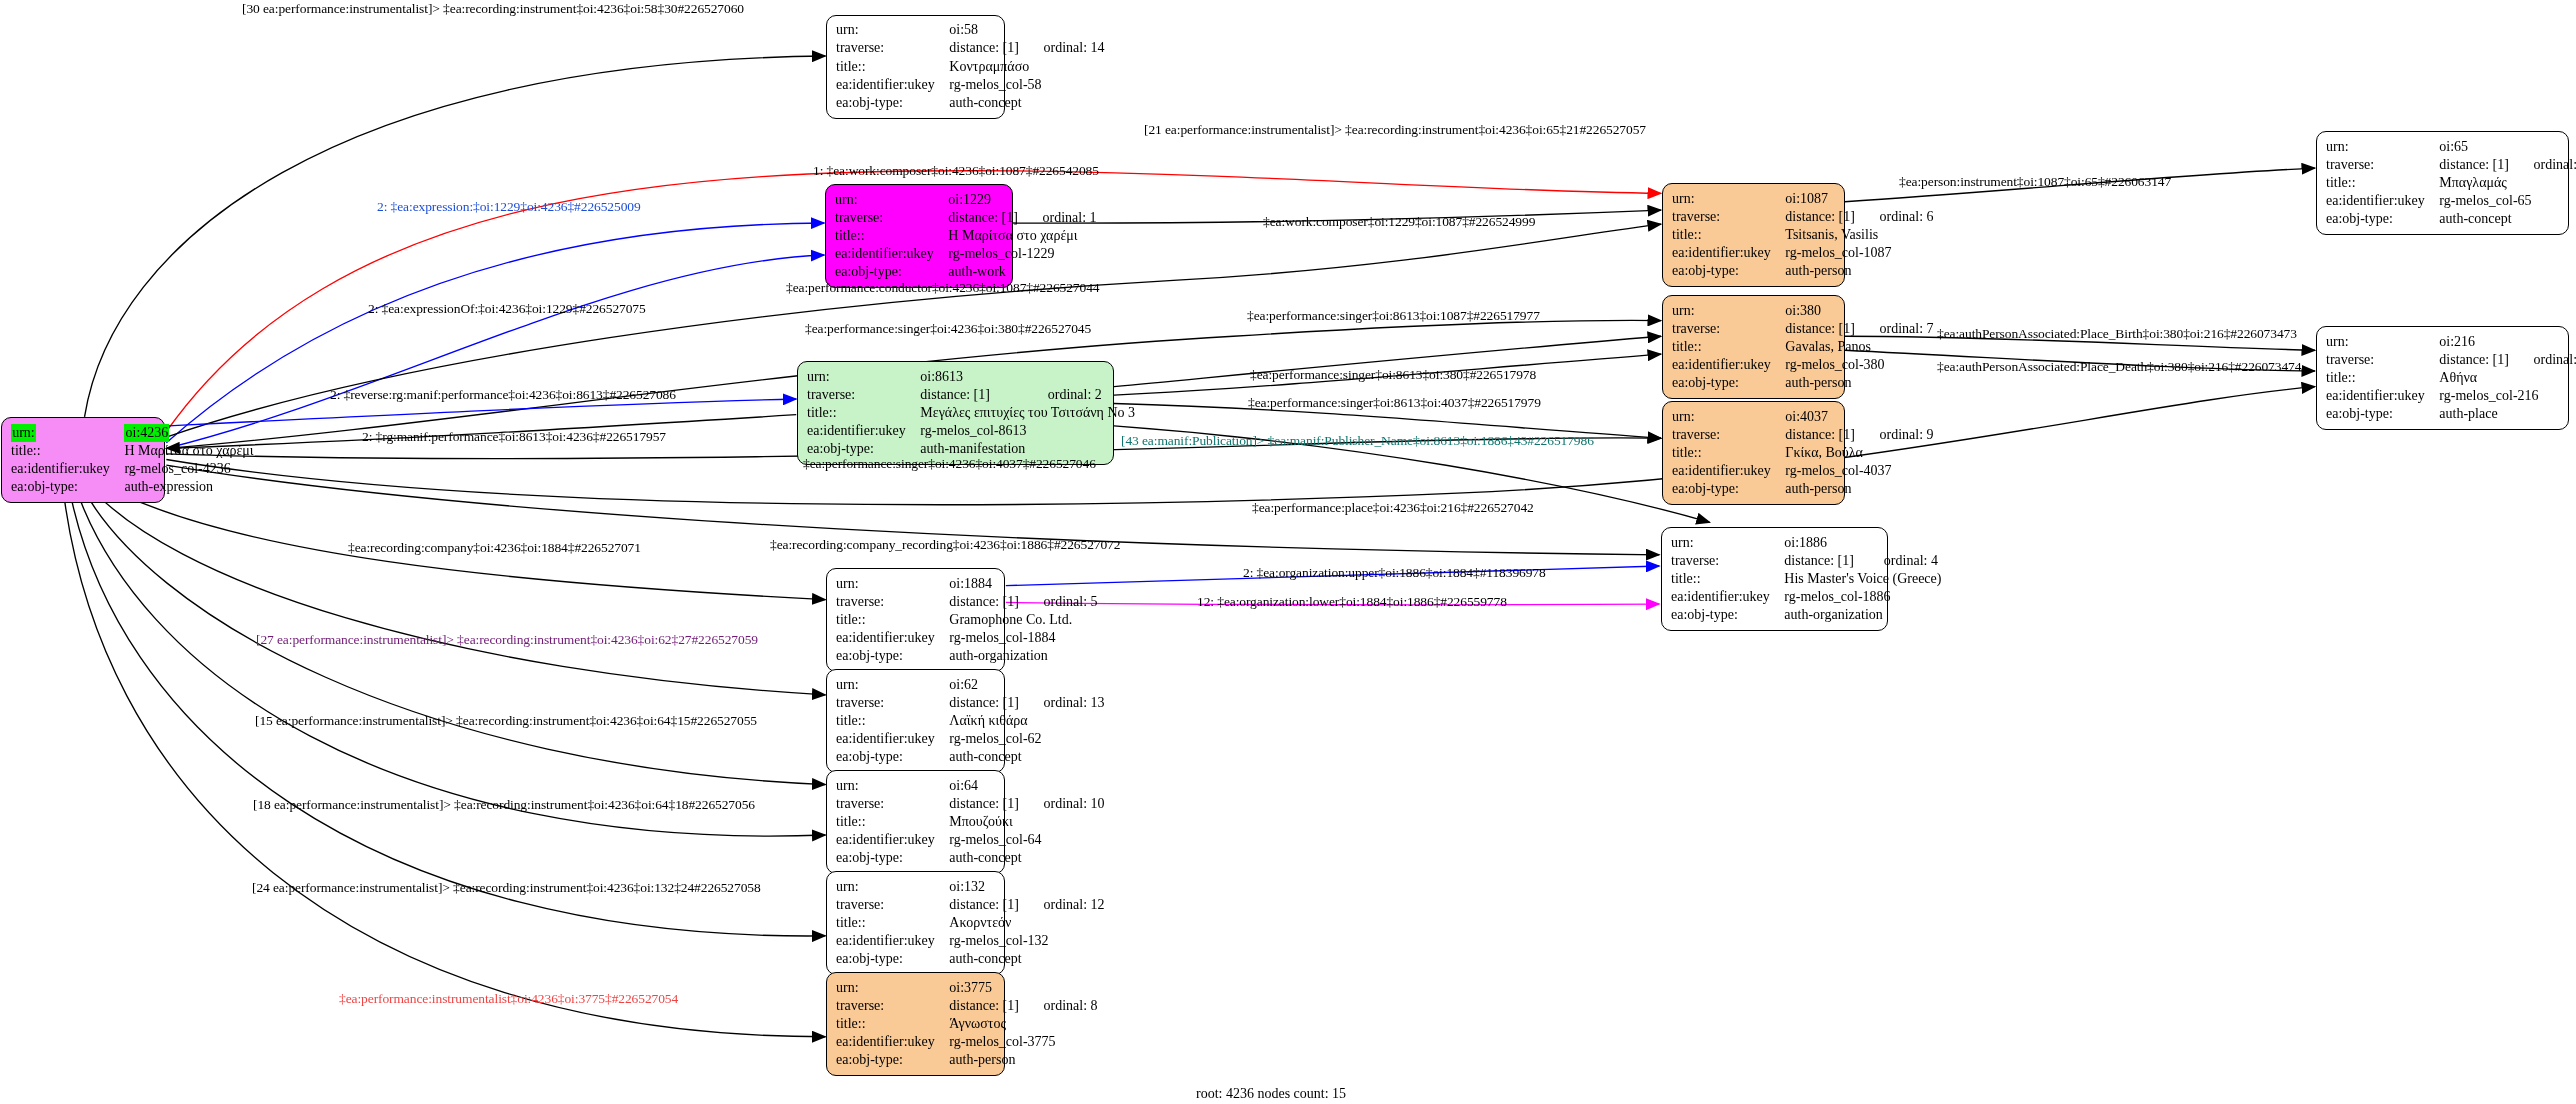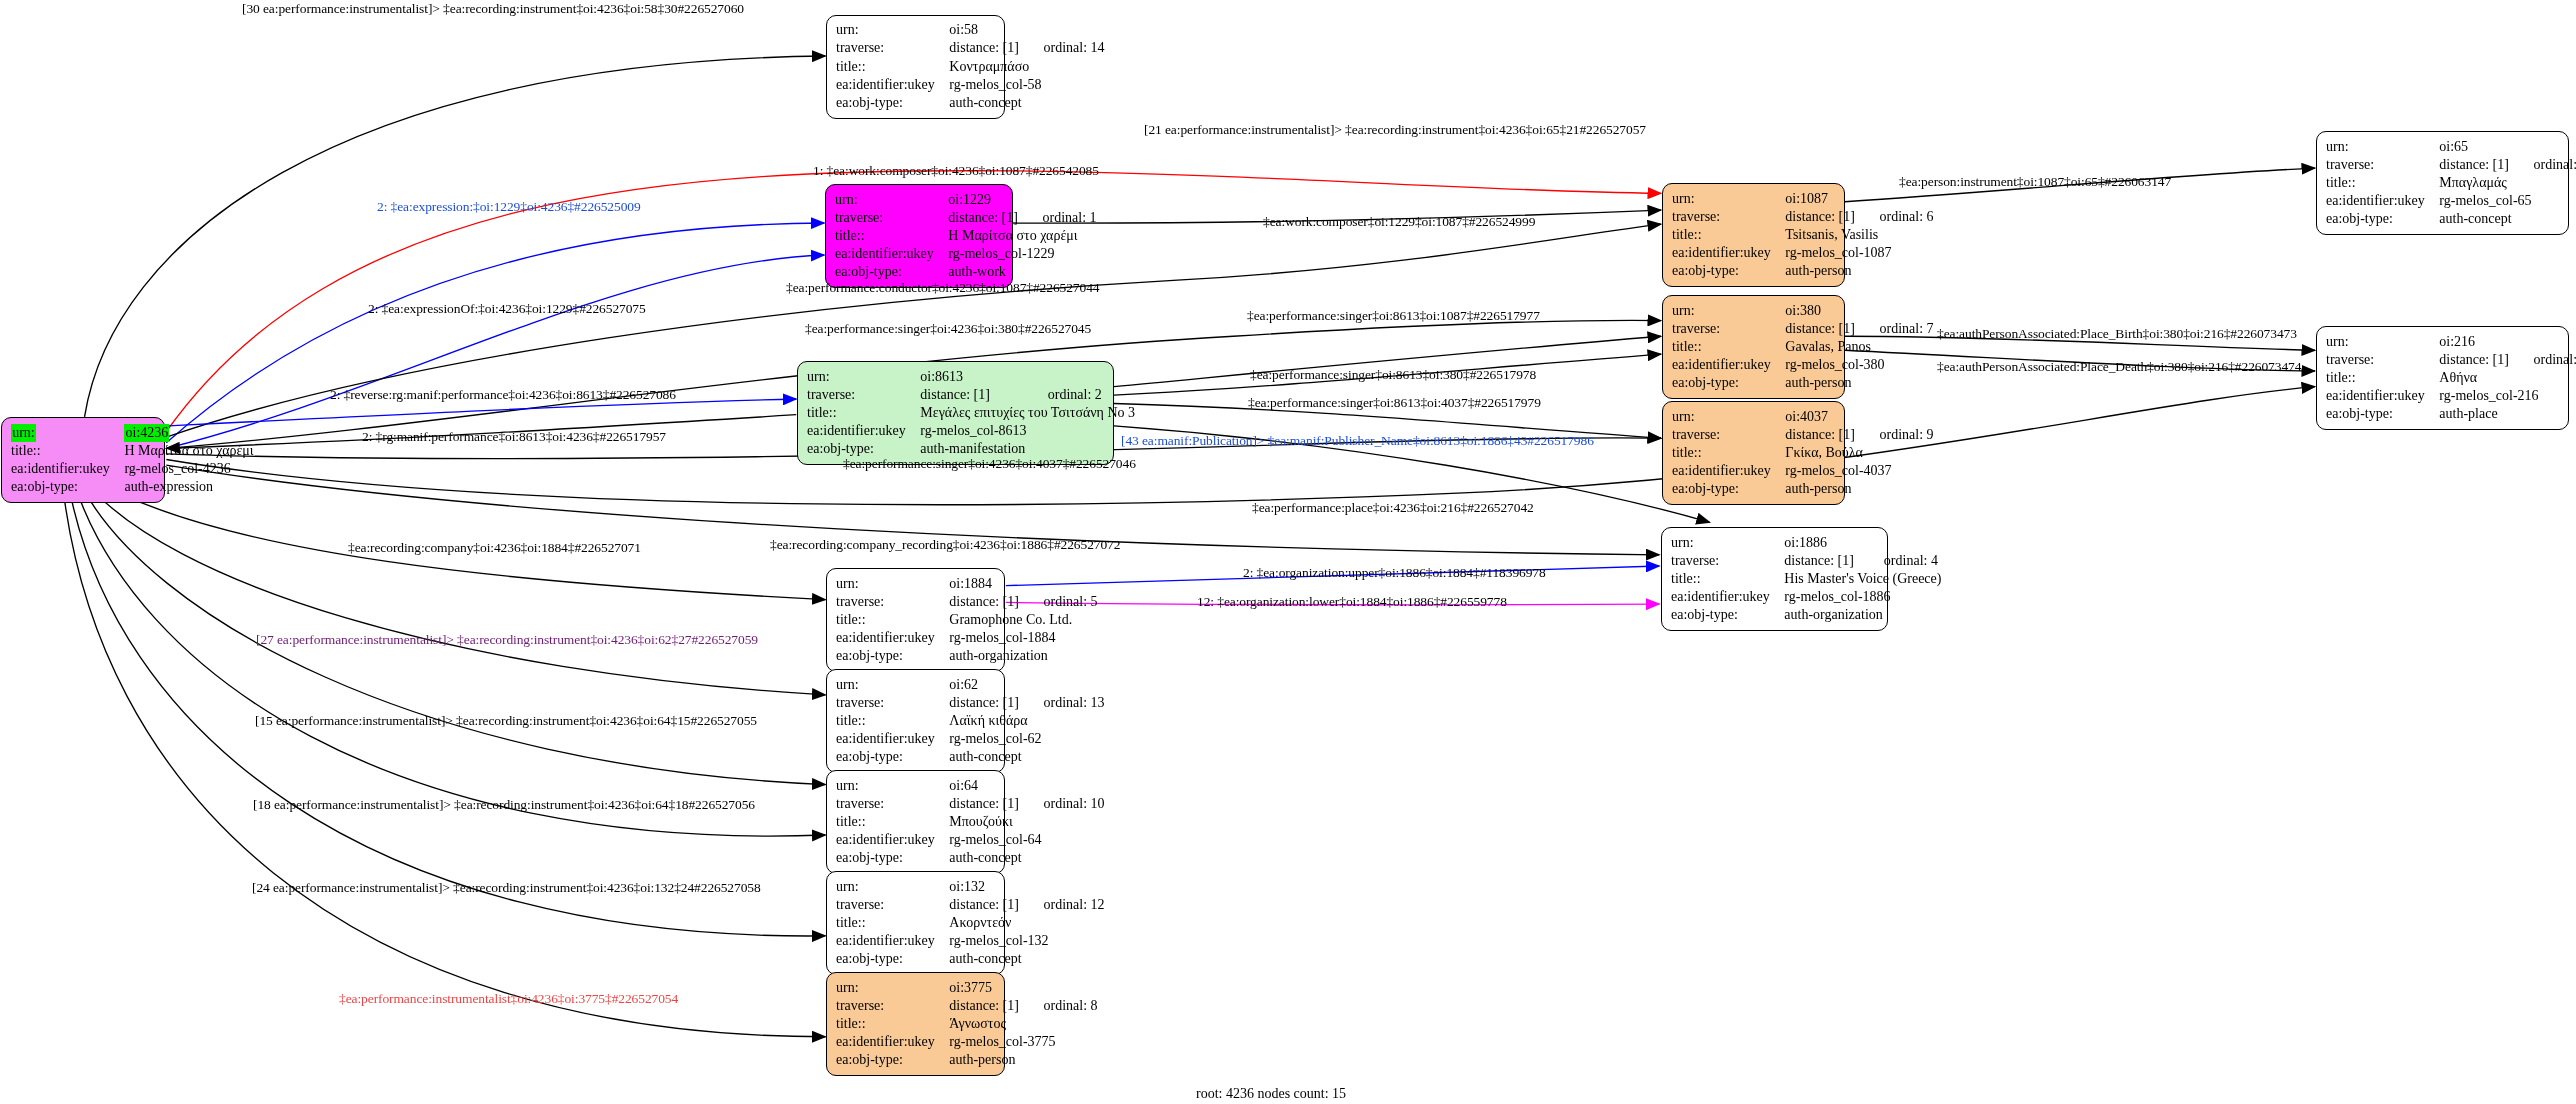--- a/index.html
+++ b/index.html
@@ -520,22 +520,22 @@
       <div class="elabel" style="left: 368px; top: 253px; color: rgb(0, 0, 0); margin-top: 48px;">2: ‡ea:expressionOf:‡oi:4236‡oi:1229‡#226527075</div>
       <div class="elabel" style="left: 786px; top: 280px; color: rgb(0, 0, 0);">‡ea:performance:conductor‡oi:4236‡oi:1087‡#226527044</div>
       <div class="elabel" style="left: 805px; top: 321px; color: rgb(0, 0, 0);">‡ea:performance:singer‡oi:4236‡oi:380‡#226527045</div>
       <div class="elabel" style="left: 1247px; top: 308px; color: rgb(0, 0, 0);">‡ea:performance:singer‡oi:8613‡oi:1087‡#226517977</div>
       <div class="elabel" style="left: 1937px; top: 326px; color: rgb(0, 0, 0);">‡ea:authPersonAssociated:Place_Birth‡oi:380‡oi:216‡#226073473</div>
       <div class="elabel" style="left: 1250px; top: 367px; color: rgb(0, 0, 0);">‡ea:performance:singer‡oi:8613‡oi:380‡#226517978</div>
       <div class="elabel" style="left: 1937px; top: 359px; color: rgb(0, 0, 0);">‡ea:authPersonAssociated:Place_Death‡oi:380‡oi:216‡#226073474</div>
       <div class="elabel" style="left: 330px; top: 387px; color: rgb(0, 0, 0);">2: ‡reverse:rg:manif:performance‡oi:4236‡oi:8613‡#226527086</div>
       <div class="elabel" style="left: 1248px; top: 395px; color: rgb(0, 0, 0);">‡ea:performance:singer‡oi:8613‡oi:4037‡#226517979</div>
       <div class="elabel" style="left: 362px; top: 429px; color: rgb(0, 0, 0);">2: ‡rg:manif:performance‡oi:8613‡oi:4236‡#226517957</div>
-      <div class="elabel" style="left: 1121px; top: 433px; color: #1d4ed8;">[43 ea:manif:Publication]&gt; ‡ea:manif:Publisher_Name‡oi:8613‡oi:1886‡43#226517986</div>
-      <div class="elabel" style="left: 803px; top: 456px; color: rgb(0, 0, 0); margin-left: 40px;">‡ea:performance:singer‡oi:4236‡oi:4037‡#226527046</div>
+      <div class="elabel" style="left: 1121px; top: 433px; color: #0f766e;">[43 ea:manif:Publication]&gt; ‡ea:manif:Publisher_Name‡oi:8613‡oi:1886‡43#226517986</div>
+      <div class="elabel" style="left: 803px; top: 456px; color: rgb(0, 0, 0);">‡ea:performance:singer‡oi:4236‡oi:4037‡#226527046</div>
       <div class="elabel" style="left: 1252px; top: 500px; color: rgb(0, 0, 0);">‡ea:performance:place‡oi:4236‡oi:216‡#226527042</div>
       <div class="elabel" style="left: 348px; top: 540px; color: rgb(0, 0, 0);">‡ea:recording:company‡oi:4236‡oi:1884‡#226527071</div>
       <div class="elabel" style="left: 770px; top: 537px; color: rgb(0, 0, 0);">‡ea:recording:company_recording‡oi:4236‡oi:1886‡#226527072</div>
       <div class="elabel" style="left: 1243px; top: 565px; color: rgb(0, 0, 0);">2: ‡ea:organization:upper‡oi:1886‡oi:1884‡#118396978</div>
       <div class="elabel" style="left: 1197px; top: 594px; color: rgb(0, 0, 0);">12: ‡ea:organization:lower‡oi:1884‡oi:1886‡#226559778</div>
       <div class="elabel" style="left: 256px; top: 632px; color: #701a75;">[27 ea:performance:instrumentalist]&gt; ‡ea:recording:instrument‡oi:4236‡oi:62‡27#226527059</div>
       <div class="elabel" style="left: 255px; top: 713px; color: rgb(0, 0, 0);">[15 ea:performance:instrumentalist]&gt; ‡ea:recording:instrument‡oi:4236‡oi:64‡15#226527055</div>
       <div class="elabel" style="left: 253px; top: 797px; color: rgb(0, 0, 0);">[18 ea:performance:instrumentalist]&gt; ‡ea:recording:instrument‡oi:4236‡oi:64‡18#226527056</div>
       <div class="elabel" style="left: 252px; top: 880px; color: rgb(0, 0, 0);">[24 ea:performance:instrumentalist]&gt; ‡ea:recording:instrument‡oi:4236‡oi:132‡24#226527058</div>
       <div class="elabel" style="left: 339px; top: 991px; color: #ef4444;">‡ea:performance:instrumentalist‡oi:4236‡oi:3775‡#226527054</div>

